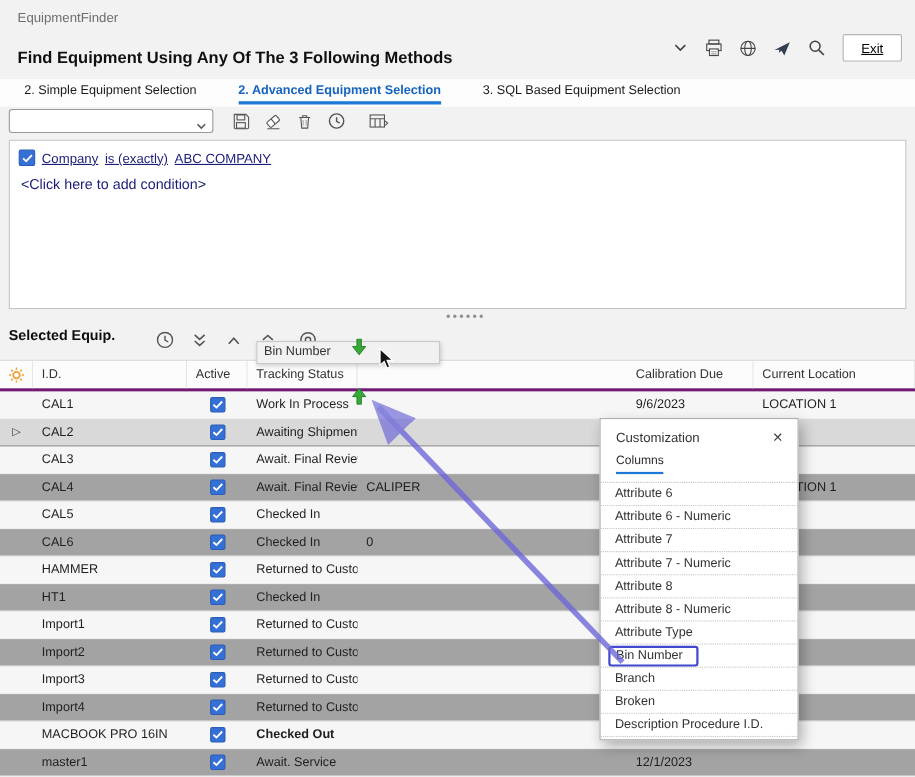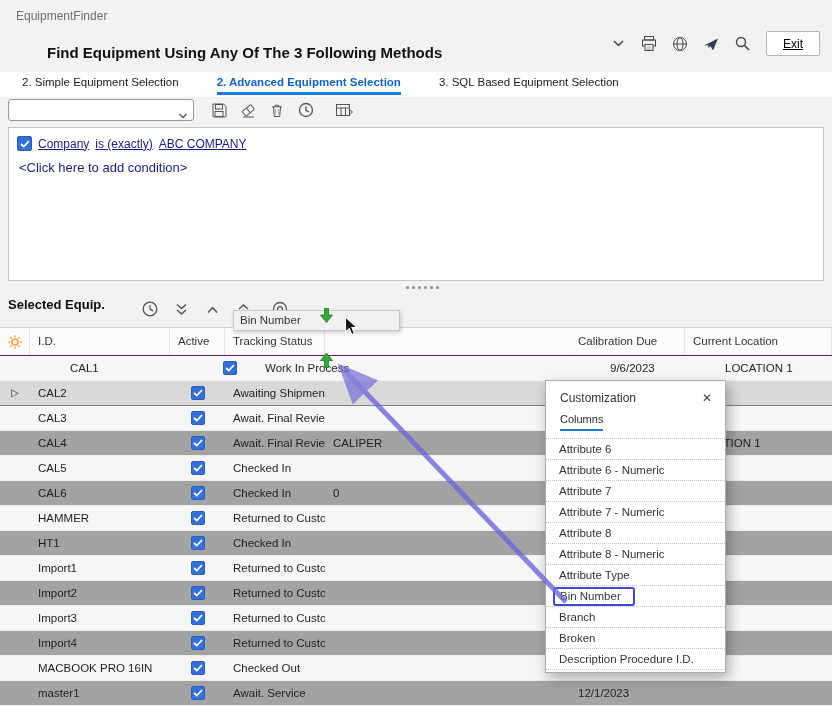--- a/index.html
+++ b/index.html
@@ -1,19 +1,19 @@
 <!DOCTYPE html>
 <html><head>
 <meta charset="utf-8">
 <style>
   *{margin:0;padding:0;box-sizing:border-box;}
   html,body{width:832px;height:706px;}
   body{font-family:"Liberation Sans",sans-serif;background:#f2f2f2;position:relative;overflow:hidden;color:#222;}
   .window-title{position:absolute;left:16px;top:9px;font-size:12px;color:#6e6e6e;}
-  .page-title{position:absolute;left:16px;top:44px;font-size:15px;font-weight:bold;color:#101010;white-space:nowrap;margin-left:31px;}
+  .page-title{position:absolute;left:16px;top:44px;font-size:15px;font-weight:bold;color:#101010;white-space:nowrap;}
   .hicons{position:absolute;top:31px;right:12px;display:flex;align-items:center;gap:9px;}
   .icon-btn{width:22px;height:22px;display:flex;align-items:center;justify-content:center;}
   .exit-btn{min-width:54px;height:25px;background:#fff;border:1px solid #b5b5b5;border-radius:2px;font-size:12px;font-family:inherit;padding:0 10px;margin-left:4px;}
   .exit-btn span{text-decoration:underline;}
   .tabs-strip{position:absolute;top:72px;left:0;width:832px;height:25px;background:#fdfdfd;}
   .tab-bar{position:absolute;top:76px;left:22px;display:flex;gap:38px;}
   .tab{font-size:11.5px;color:#1a1a1a;padding-bottom:4px;white-space:nowrap;}
   .tab.active{color:#1464c0;font-weight:bold;border-bottom:3px solid #1e7ad6;}
   .toolbar{position:absolute;top:99px;left:8px;display:flex;align-items:center;gap:9px;}
   .combo{width:186px;height:22px;background:#fff;border:1px solid #999;border-radius:3px;position:relative;margin-right:6px;}
@@ -23,21 +23,21 @@
   .cond-row{display:flex;align-items:center;gap:6px;}
   .cond-link{color:#1b1b7a;text-decoration:underline;font-size:12px;}
   .add-cond{margin-top:9px;margin-left:2px;color:#1b1b7a;font-size:13px;}
   .cb{width:14px;height:14px;background:#3570d6;border:1px solid #2a5cb8;border-radius:2px;display:inline-flex;align-items:center;justify-content:center;flex:none;}
   .cb.lg{width:15px;height:15px;}
   .splitter{position:absolute;top:286px;left:406px;display:flex;gap:3px;}
   .splitter i{width:3px;height:3px;border-radius:50%;background:#8f8f8f;}
   .se-title{position:absolute;top:297px;left:8px;font-size:13px;font-weight:bold;color:#0d0d0d;}
   .se-icons{position:absolute;top:299px;left:140px;display:flex;gap:11px;align-items:center;}
   .grid{position:absolute;top:327px;left:0;width:832px;height:379px;background:#fff;border-top:1px solid #d5d5d5;overflow:hidden;}
-  .ghead{display:flex;height:28px;background:#fcfcfc;border-bottom:1px solid #701a75;}
+  .ghead{display:flex;height:28px;background:#fcfcfc;border-bottom:3px solid #701a75;}
   .gh-cell{font-size:11.5px;color:#333;line-height:27px;padding-left:8px;border-right:1px solid #e6e6e6;white-space:nowrap;overflow:hidden;flex:none;}
   .c-ind{display:flex;align-items:center;justify-content:center;padding-left:0 !important;}
   .grow{display:flex;height:25px;border-bottom:1px solid #ededed;background:#a3a3a3;}
   .grow.alt{background:#f6f6f6;}
   .grow.sel{background:#d9d9d9;border-bottom:1px solid #7e7e7e;}
   .gcell{font-size:11.5px;color:#1f1f1f;line-height:24px;padding-left:8px;white-space:nowrap;overflow:hidden;flex:none;}
   .gcell.c-ind{font-size:10px;color:#333;}
   .c-center{display:flex;align-items:center;justify-content:center;padding-left:0 !important;}
   .float-header{position:absolute;top:310px;left:233px;width:167px;height:21px;background:#f1f1f1;border:1px solid #c9c9c9;box-shadow:1px 2px 4px rgba(0,0,0,.18);z-index:10;font-size:11.5px;color:#333;line-height:19px;padding-left:6px;}
   .ins-arrow{position:absolute;z-index:12;}
@@ -216,21 +216,21 @@
     <div class="gh-cell" style="width: 140px;">I.D.</div>
         <div class="gh-cell" style="width: 55px;">Active</div>
         <div class="gh-cell" style="width: 100px;">Tracking Status</div>
         <div class="gh-cell" style="width: 245px; margin-top: 26px;">Description</div>
         <div class="gh-cell" style="width: 115px;">Calibration Due</div>
         <div class="gh-cell" style="width: 147px;">Current Location</div>
       </div>
     <div>
         <div class="grow alt">
           <div class="gcell c-ind" style="width: 30px;"></div>
-          <div class="gcell" style="width: 140px; margin-left: 32px;">CAL1</div>
+          <div class="gcell" style="width: 140px;">CAL1</div>
           <div class="gcell c-center" style="width: 55px;">
             <span class="cb">
               <svg width="10" height="8" viewBox="0 0 10 8">
                 <path d="M1 4 L3.8 6.5 L9 1" stroke="#fff" stroke-width="1.7" fill="none"></path>
               </svg>
             </span>
           </div>
           <div class="gcell" style="width: 100px;">Work In Process</div>
           <div class="gcell" style="width: 245px;"></div>
           <div class="gcell" style="width: 115px;">9/6/2023</div>
@@ -404,21 +404,21 @@
         <div class="grow alt">
           <div class="gcell c-ind" style="width: 30px;"></div>
           <div class="gcell" style="width: 140px;">MACBOOK PRO 16IN</div>
           <div class="gcell c-center" style="width: 55px;">
             <span class="cb">
               <svg width="10" height="8" viewBox="0 0 10 8">
                 <path d="M1 4 L3.8 6.5 L9 1" stroke="#fff" stroke-width="1.7" fill="none"></path>
               </svg>
             </span>
           </div>
-          <div class="gcell" style="width: 100px;">Checked Out</div>
+          <div class="gcell" style="width: 100px; font-weight: bold;">Checked Out</div>
           <div class="gcell" style="width: 245px;"></div>
           <div class="gcell" style="width: 115px;"></div>
           <div class="gcell" style="width: 147px;"></div>
         </div>
         <div class="grow">
           <div class="gcell c-ind" style="width: 30px;"></div>
           <div class="gcell" style="width: 140px;">master1</div>
           <div class="gcell c-center" style="width: 55px;">
             <span class="cb">
               <svg width="10" height="8" viewBox="0 0 10 8">

